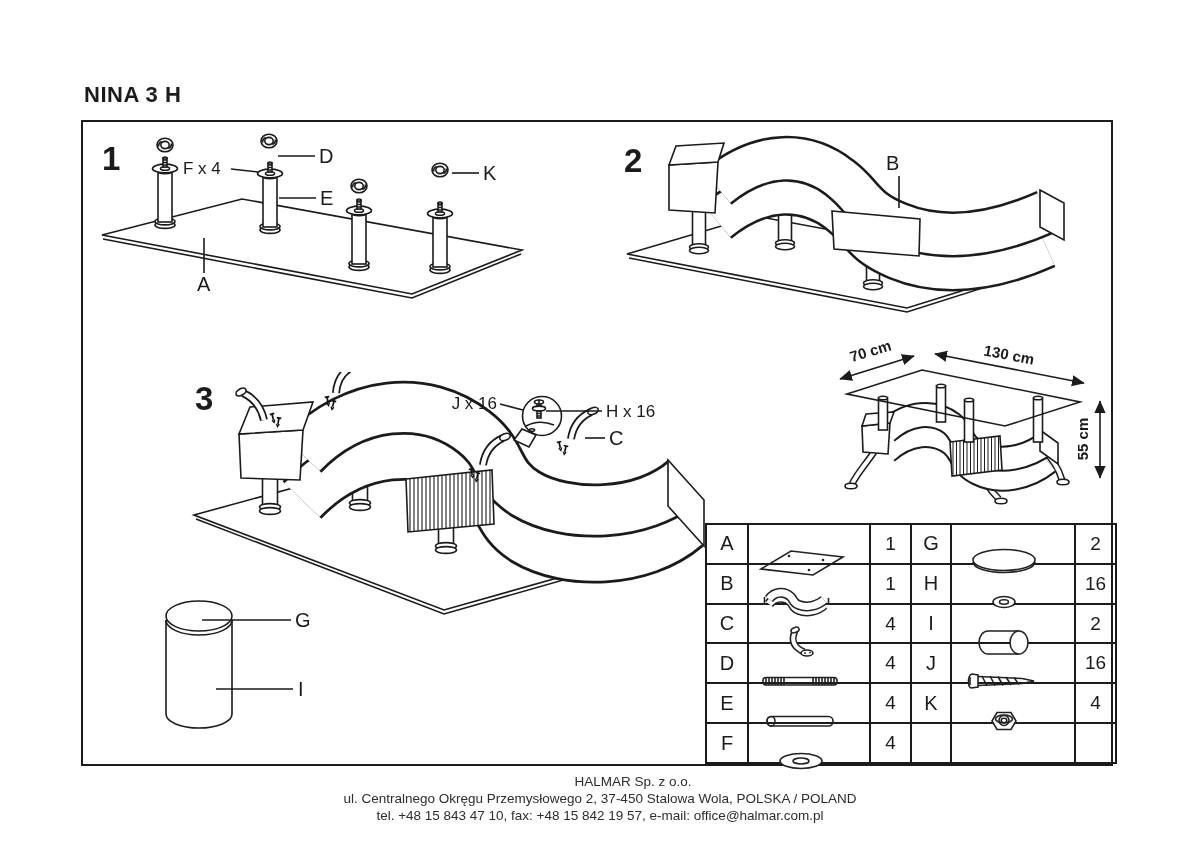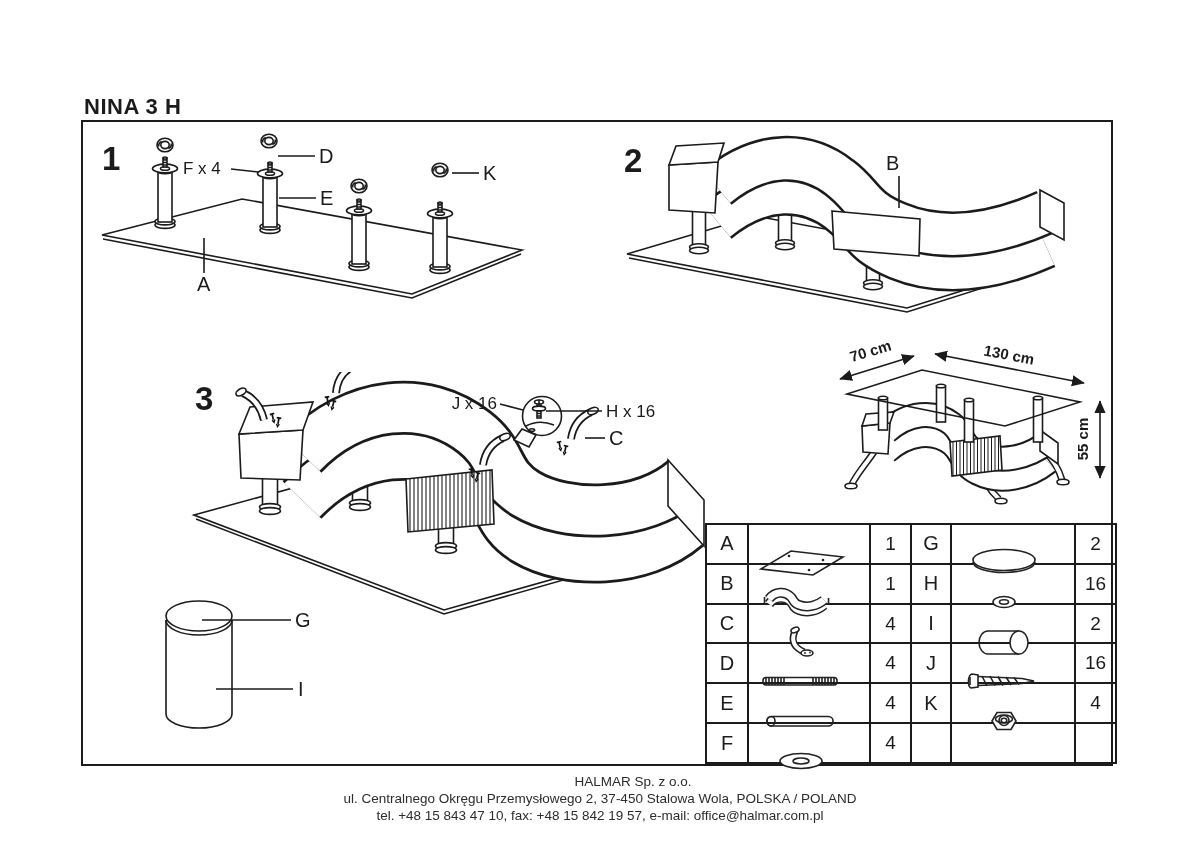--- a/index.html
+++ b/index.html
@@ -1,21 +1,21 @@
 <!DOCTYPE html>
 <html><head>
 <meta charset="utf-8">
 <style>
   html,body{margin:0;padding:0;background:#ffffff;}
   body{
     position:relative;width:1200px;height:848px;overflow:hidden;
     font-family:"Liberation Sans",sans-serif;color:#1b1b1b;
   }
   .page-title{
-    position:absolute;left:84px;top:94px;font-size:22px;font-weight:bold;
+    position:absolute;left:84px;top:82px;font-size:22px;font-weight:bold;
     letter-spacing:.5px;
   }
   .frame{
     position:absolute;left:81px;top:120px;width:1032px;height:646px;
     border:2px solid #1b1b1b;box-sizing:border-box;
   }
   .frame svg{position:absolute;}
   svg text{font-family:"Liberation Sans",sans-serif;fill:#1b1b1b;}
   .stepnum{font-size:33px;font-weight:bold;}
   .lbl{font-size:20px;}

